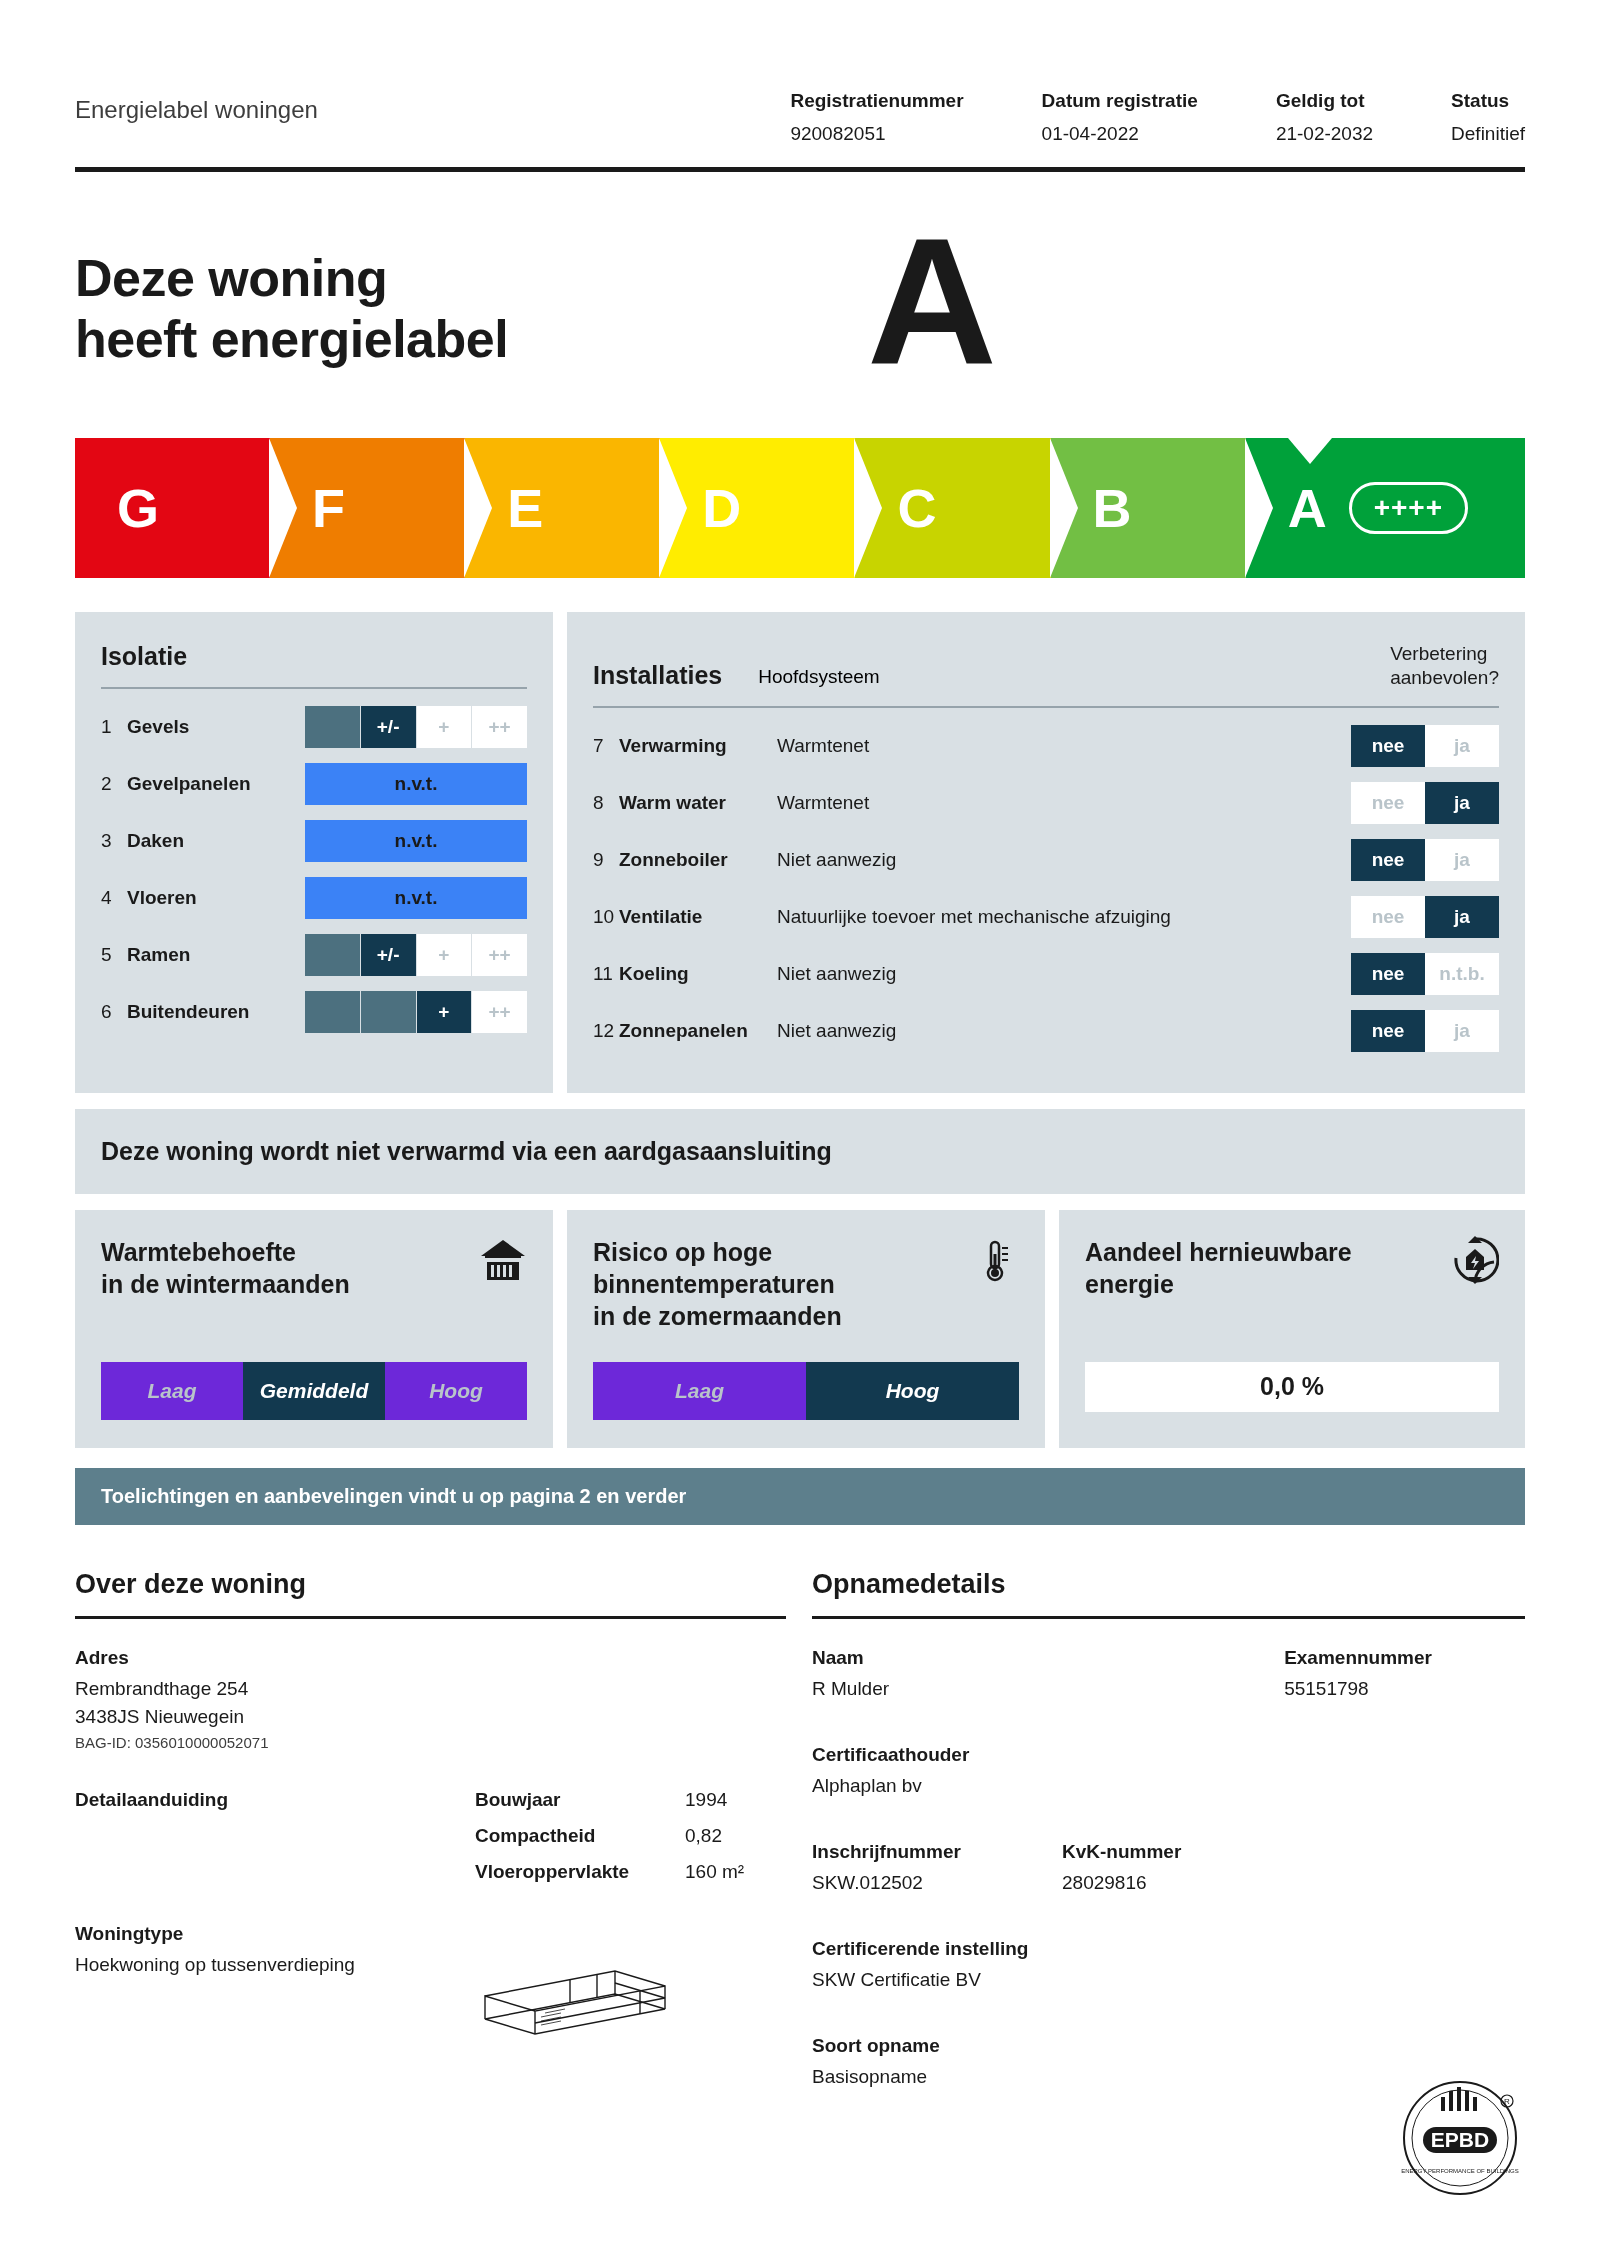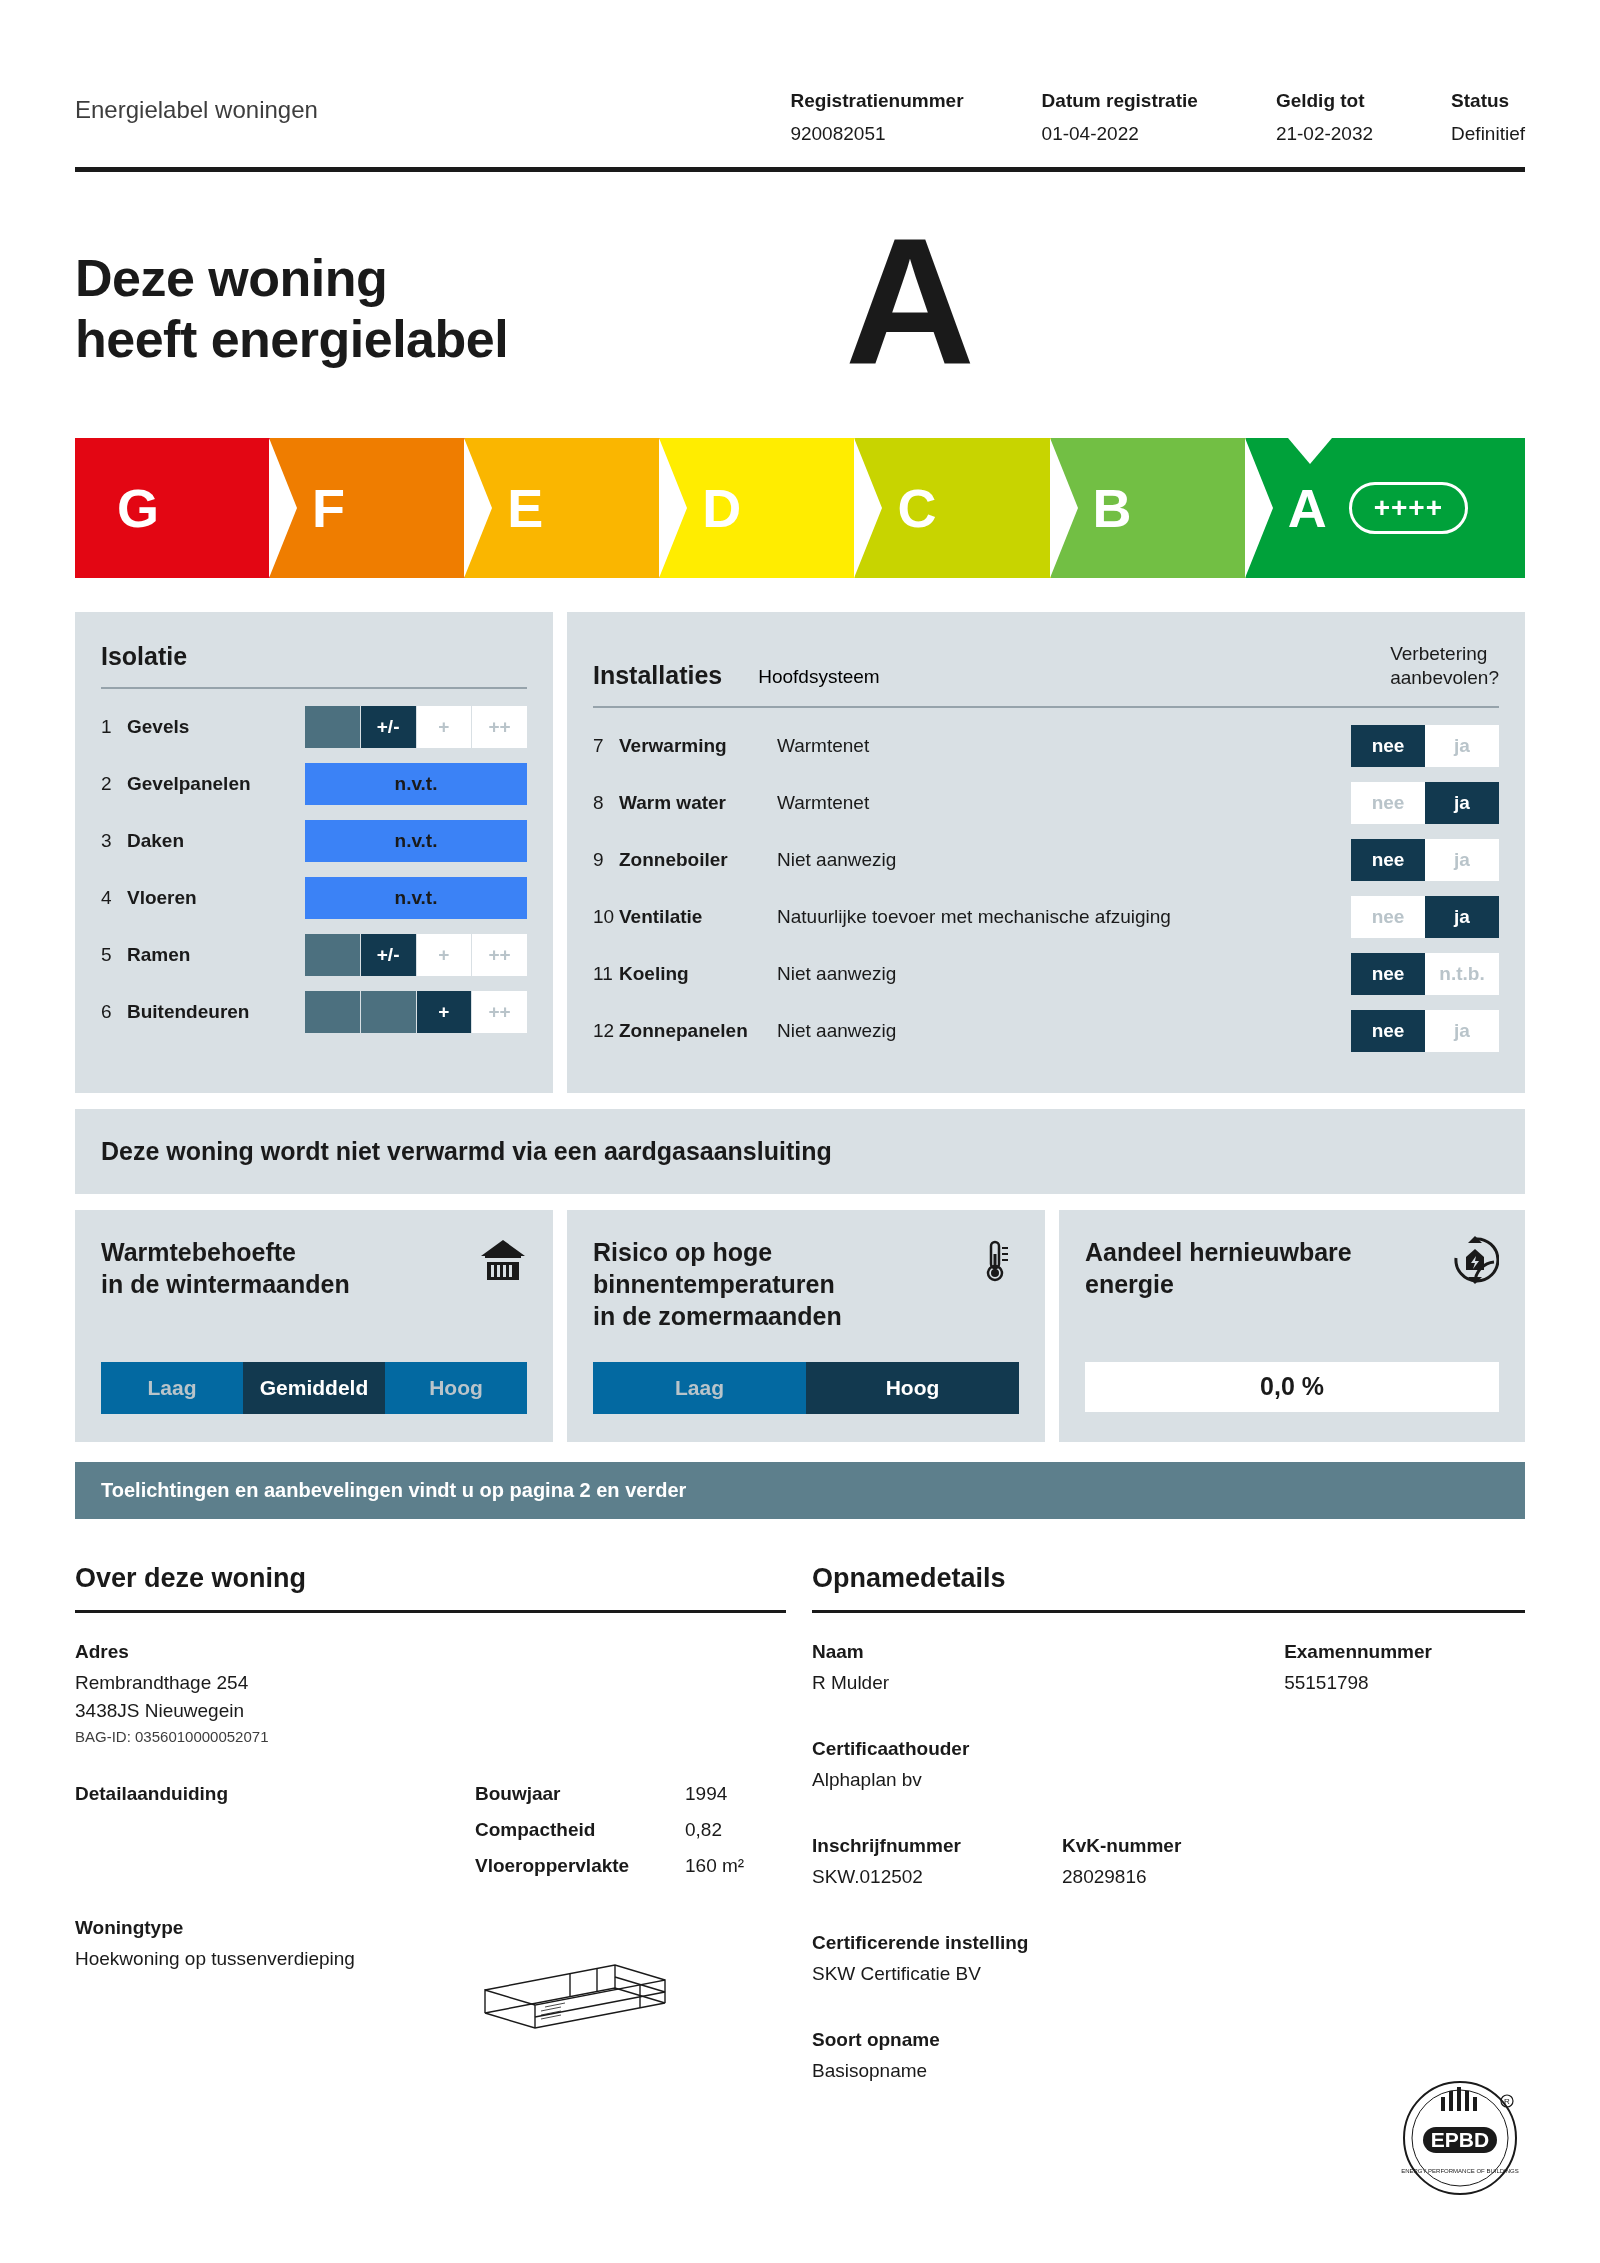--- a/index.html
+++ b/index.html
@@ -55,20 +55,21 @@
     background:#1a1a1a;
     margin-bottom:52px;
   }
 
   
   .claim{
     display:flex;
     align-items:center;
     margin-bottom:44px;
     min-height:170px;
+    gap:22px;
   }
   .claim-text{
     font-size:52px;
     font-weight:bold;
     line-height:1.18;
     letter-spacing:-0.5px;
     width:760px;
   }
   .claim-letter{
     font-size:180px;
@@ -279,22 +280,23 @@
     padding-right:60px;
   }
   .card-icon{
     position:absolute;
     right:26px;
     top:26px;
     width:48px;height:48px;
   }
   .seg3{
     display:flex;
-    height:52px;
-    background:#0369a1;
+    height:58px;
+    background:#6d28d9;
+    font-style:italic;
   }
   .seg3 .cell{
     flex:1;
     display:flex;align-items:center;justify-content:center;
     font-size:21px;font-weight:bold;color:#b9c4ca;
   }
   .seg3 .cell.on{ background:#12394f;color:#ffffff;}
   .value-box{
     height:50px;background:#ffffff;
     display:flex;align-items:center;justify-content:center;

